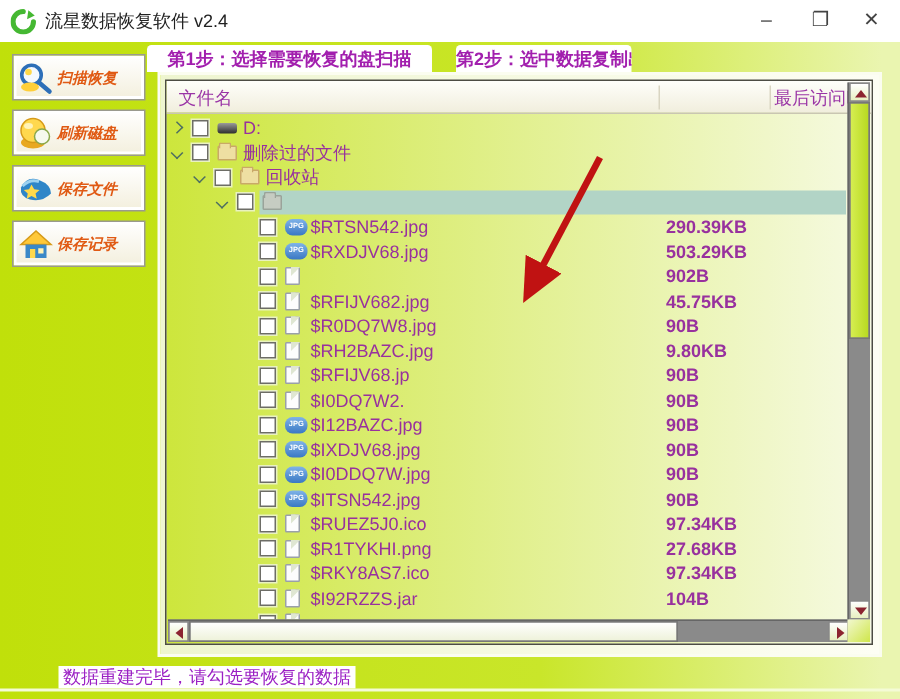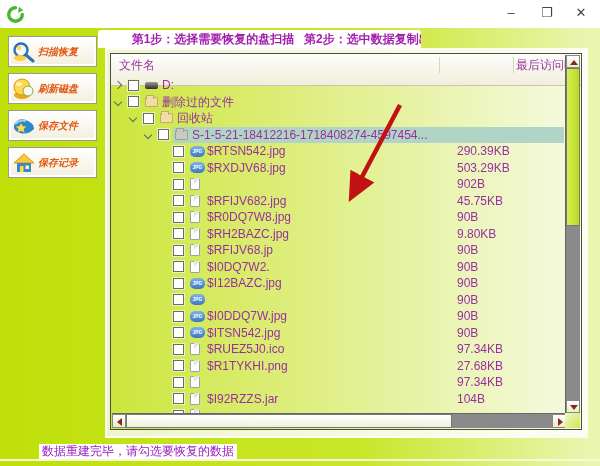--- a/index.html
+++ b/index.html
@@ -18,48 +18,48 @@
 
   
   .side-btn { position:absolute; left:8px; width:89px; height:31px; background:linear-gradient(180deg,#ffffff,#f3efdd);
     border:1px solid #9a9a8e; box-shadow:inset 0 0 0 2px #ffffff; display:flex; align-items:center; cursor:pointer; }
   .side-btn .ic { width:24px; height:22px; margin-left:3px; flex:0 0 auto; }
   .side-btn .lbl { font-family:"Liberation Serif", serif; font-style:italic; font-weight:bold; font-size:10px; color:#e05a14; margin-left:2px; white-space:nowrap; }
 
   
   .tab { position:absolute; top:30px; height:18px; background:#ffffff; color:#a21fae; font-size:12px; font-weight:bold;
     text-align:center; line-height:18px; border-radius:3px 3px 0 0; white-space:nowrap; overflow:hidden; cursor:pointer; }
-  .tab1 { left:98px; width:230px; }
+  .tab1 { left:98px; width:190px; }
   .tab2 { left:304px; width:117px; }
 
   
   .panel { position:absolute; left:105px; top:48px; width:483px; height:390px; background:linear-gradient(90deg,#eef5cf,#fdfef4);
     border:2px solid #fbfdf0; }
 
   
   .list { position:absolute; left:110px; top:53px; width:472px; height:377px; border:1px solid #4c4c44;
     background:linear-gradient(90deg,#cde63c,#f6fae2); overflow:hidden; }
-  .list-header { position:absolute; left:0; top:0; width:470px; height:32px; background:linear-gradient(180deg,#fefefa,#f1eedd);
+  .list-header { position:absolute; left:0; top:0; width:470px; height:22px; background:linear-gradient(180deg,#fefefa,#f1eedd);
     border-bottom:1px solid #c9c6b2; }
   .list-header .col { position:absolute; top:0; height:22px; line-height:22px; font-size:12px; color:#9a35a6; white-space:nowrap; overflow:hidden; }
   .col-name { left:8px; width:310px; }
   .col-size { left:333px; width:66px; }
   .col-time { left:405px; width:50px; }
   .hsep { position:absolute; top:3px; height:16px; width:1px; background:#d9d5c2; }
 
   .rows { position:absolute; left:0; top:23px; width:455px; height:336px; overflow:hidden; }
   .row { position:relative; height:16.5px; line-height:16.5px; font-size:12px; color:#98319e; white-space:nowrap; cursor:default; }
   .row .sel-bg { position:absolute; top:0.5px; bottom:0.5px; right:2px; background:#b2d4c6; }
   .chev { position:absolute; width:10px; height:16px; }
   .chev::before { content:''; position:absolute; left:2px; top:5px; width:5px; height:5px; border-right:1.6px solid #4e6e62; border-bottom:1.6px solid #4e6e62; }
   .chev.collapsed::before { transform:rotate(-45deg); }
   .chev.expanded::before  { transform:rotate(45deg); }
   .cbx { position:absolute; top:2.5px; width:11px; height:11px; background:#ffffff; border:1px solid #6d6d66; box-shadow:0 0 0 1px #e9f2c0; }
   .rlabel { position:absolute; overflow:visible; z-index:2; }
-  .rsize { position:absolute; left:346px; z-index:2; }
+  .rsize { position:absolute; left:333px; z-index:2;font-weight:bold; }
 
   
   .i-drive { position:absolute; top:5px; width:13px; height:7px; background:linear-gradient(180deg,#9a9a9a,#2e2e2e); border-radius:2px; }
   .i-folder { position:absolute; top:3px; width:13px; height:10px; background:#eedfa2; border:1px solid #c9a968; border-radius:1px; }
   .i-folder::before { content:''; position:absolute; left:0; top:-3px; width:6px; height:3px; background:#eedfa2; border:1px solid #c9a968; border-bottom:none; border-radius:1px 1px 0 0; }
   .i-folder.dim { background:#c6ccc2; border-color:#9aa39a; }
   .i-folder.dim::before { background:#c6ccc2; border-color:#9aa39a; }
   .i-file { position:absolute; top:2px; width:10px; height:12px; background:#fdfdfd; border:1px solid #9aa0a8; border-radius:1px; }
   .i-file::before { content:''; position:absolute; right:-1px; top:-1px; border:3px solid; border-color:#dfe6d2 transparent transparent #dfe6d2; }
   .i-jpg { position:absolute; top:2.5px; width:15px; height:11px; background:linear-gradient(180deg,#7fb3e8,#3a78c4); border-radius:5px; color:#fff;
@@ -93,20 +93,21 @@
 </head>
 <body>
 
 <div id="app">
 
   <div class="titlebar">
     <svg class="app-logo" viewBox="0 0 20 20">
       <path d="M10 2 A8 8 0 1 0 18 10" fill="none" stroke="#45b832" stroke-width="4" stroke-linecap="round"></path>
       <path d="M14 1 L19 5 L13 8 Z" fill="#45b832"></path>
     </svg>
+    <span class="title-text">流星数据恢复软件 v2.4</span>
     <div class="win-btn win-min">–</div>
     <div class="win-btn win-max">❐</div>
     <div class="win-btn win-close">✕</div>
   </div>
 
   <div class="side-btn" style="top:36px">
     <svg class="ic" viewBox="0 0 24 22">
       <circle cx="9" cy="9" r="6.5" fill="#f4f9ff" stroke="#2d6fb8" stroke-width="2.4"></circle>
       <circle cx="7" cy="7" r="2.2" fill="#ffd94a"></circle>
       <line x1="14" y1="14" x2="21" y2="20" stroke="#2d6fb8" stroke-width="3" stroke-linecap="round"></line>
@@ -174,21 +175,20 @@
           <span class="cbx" style="left:32px"></span>
           <span style="left:49px" class="i-folder"></span>
           <span class="rlabel" style="left:66px">回收站</span>
           <span class="rsize"></span>
         </div>
         <div class="row">
           <span class="sel-bg" style="left:62px"></span>
           <span class="chev expanded" style="left:32px"></span>
           <span class="cbx" style="left:47px"></span>
           <span style="left:64px" class="i-folder dim"></span>
-          <span class="rlabel" style="left:81px">S-1-5-21-18412216-1718408274-4597454...</span>
           <span class="rsize"></span>
         </div>
         <div class="row">
           <span class="cbx" style="left:62px"></span>
           <span style="left:79px" class="i-jpg">JPG</span>
           <span class="rlabel" style="left:96px">$RTSN542.jpg</span>
           <span class="rsize">290.39KB</span>
         </div>
         <div class="row">
           <span class="cbx" style="left:62px"></span>
@@ -233,20 +233,21 @@
         </div>
         <div class="row">
           <span class="cbx" style="left:62px"></span>
           <span style="left:79px" class="i-jpg">JPG</span>
           <span class="rlabel" style="left:96px">$I12BAZC.jpg</span>
           <span class="rsize">90B</span>
         </div>
         <div class="row">
           <span class="cbx" style="left:62px"></span>
           <span style="left:79px" class="i-jpg">JPG</span>
+          <span class="rlabel" style="left:96px">$IXDJV68.jpg</span>
           <span class="rsize">90B</span>
         </div>
         <div class="row">
           <span class="cbx" style="left:62px"></span>
           <span style="left:79px" class="i-jpg">JPG</span>
           <span class="rlabel" style="left:96px">$I0DDQ7W.jpg</span>
           <span class="rsize">90B</span>
         </div>
         <div class="row">
           <span class="cbx" style="left:62px"></span>
@@ -262,20 +263,21 @@
         </div>
         <div class="row">
           <span class="cbx" style="left:62px"></span>
           <span style="left:79px" class="i-file"></span>
           <span class="rlabel" style="left:96px">$R1TYKHI.png</span>
           <span class="rsize">27.68KB</span>
         </div>
         <div class="row">
           <span class="cbx" style="left:62px"></span>
           <span style="left:79px" class="i-file"></span>
+          <span class="rlabel" style="left:96px">$RKY8AS7.ico</span>
           <span class="rsize">97.34KB</span>
         </div>
         <div class="row">
           <span class="cbx" style="left:62px"></span>
           <span style="left:79px" class="i-file"></span>
           <span class="rlabel" style="left:96px">$I92RZZS.jar</span>
           <span class="rsize">104B</span>
         </div>
         <div class="row">
           <span class="cbx" style="left:62px"></span>

